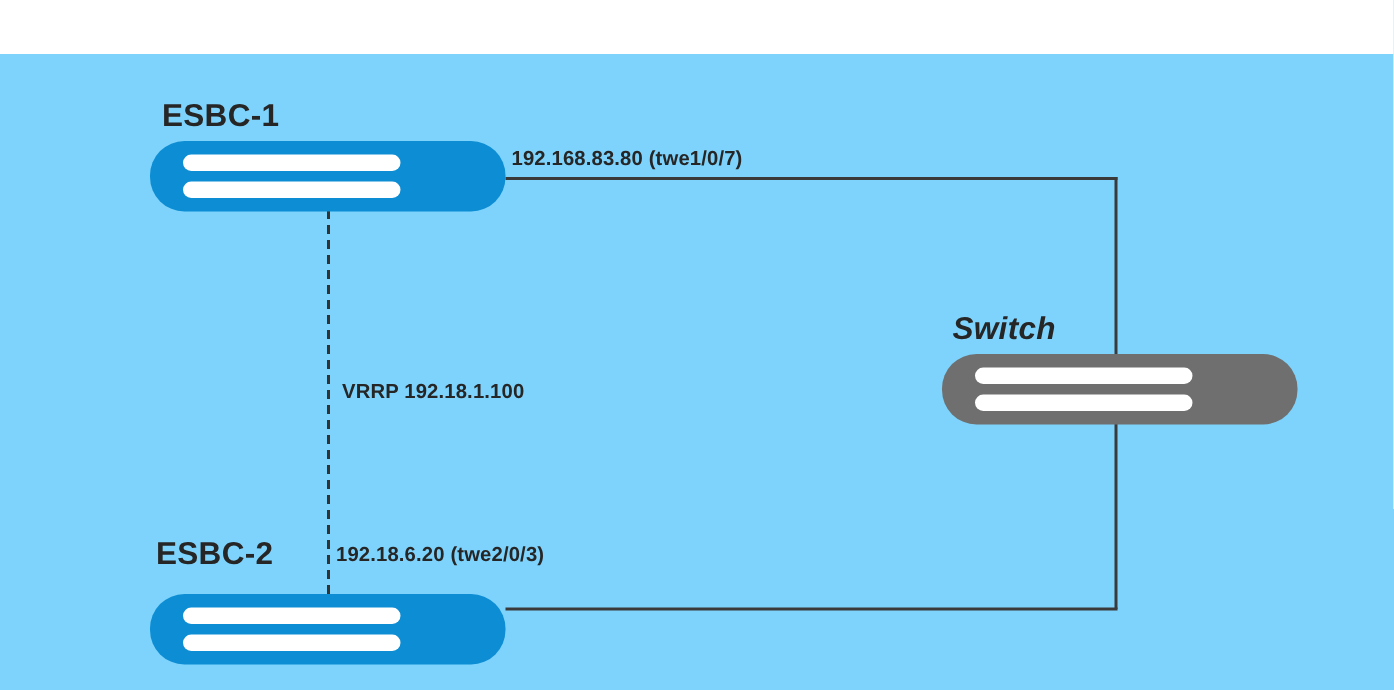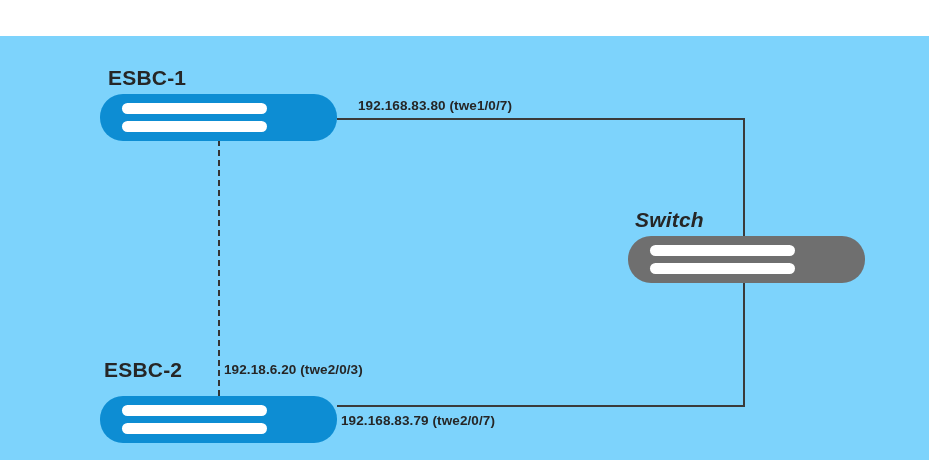--- a/index.html
+++ b/index.html
@@ -91,36 +91,36 @@
 
   <div class="dashed-line" style="left:218px; top:104px; height:256px;"></div>
 
   <div class="node-title" style="left:108px; top:30px;">ESBC-1</div>
 
   <div class="node blue" style="left:100px; top:58px; width:237px; height:47px;">
     <div class="slot top"></div>
     <div class="slot bottom"></div>
   </div>
 
-  <div class="label" style="left:358px; top:62px;text-align:center;">192.168.83.80 (twe1/0/7)</div>
+  <div class="label" style="left:341px; top:62px;text-align:center;">192.168.83.80 (twe1/0/7)</div>
 
 
+  <div class="label" style="left:228px; top:217px;">VRRP 192.18.1.100</div>
 
 
   <div class="node-title" style="left:635px; top:172px;font-style:italic;">Switch</div>
 
   <div class="node gray" style="left:628px; top:200px; width:237px; height:47px;">
     <div class="slot top"></div>
     <div class="slot bottom"></div>
   </div>
 
   <div class="node-title" style="left:104px; top:322px;">ESBC-2</div>
 
   <div class="label" style="left:224px; top:326px;">192.18.6.20 (twe2/0/3)</div>
 
   <div class="node blue" style="left:100px; top:360px; width:237px; height:47px;">
     <div class="slot top"></div>
     <div class="slot bottom"></div>
   </div>
 
-  <div class="label" style="left:341px; top:377px;">192.168.83.79 (twe2/0/7)</div>
 
 </div>
 
 </body></html>

